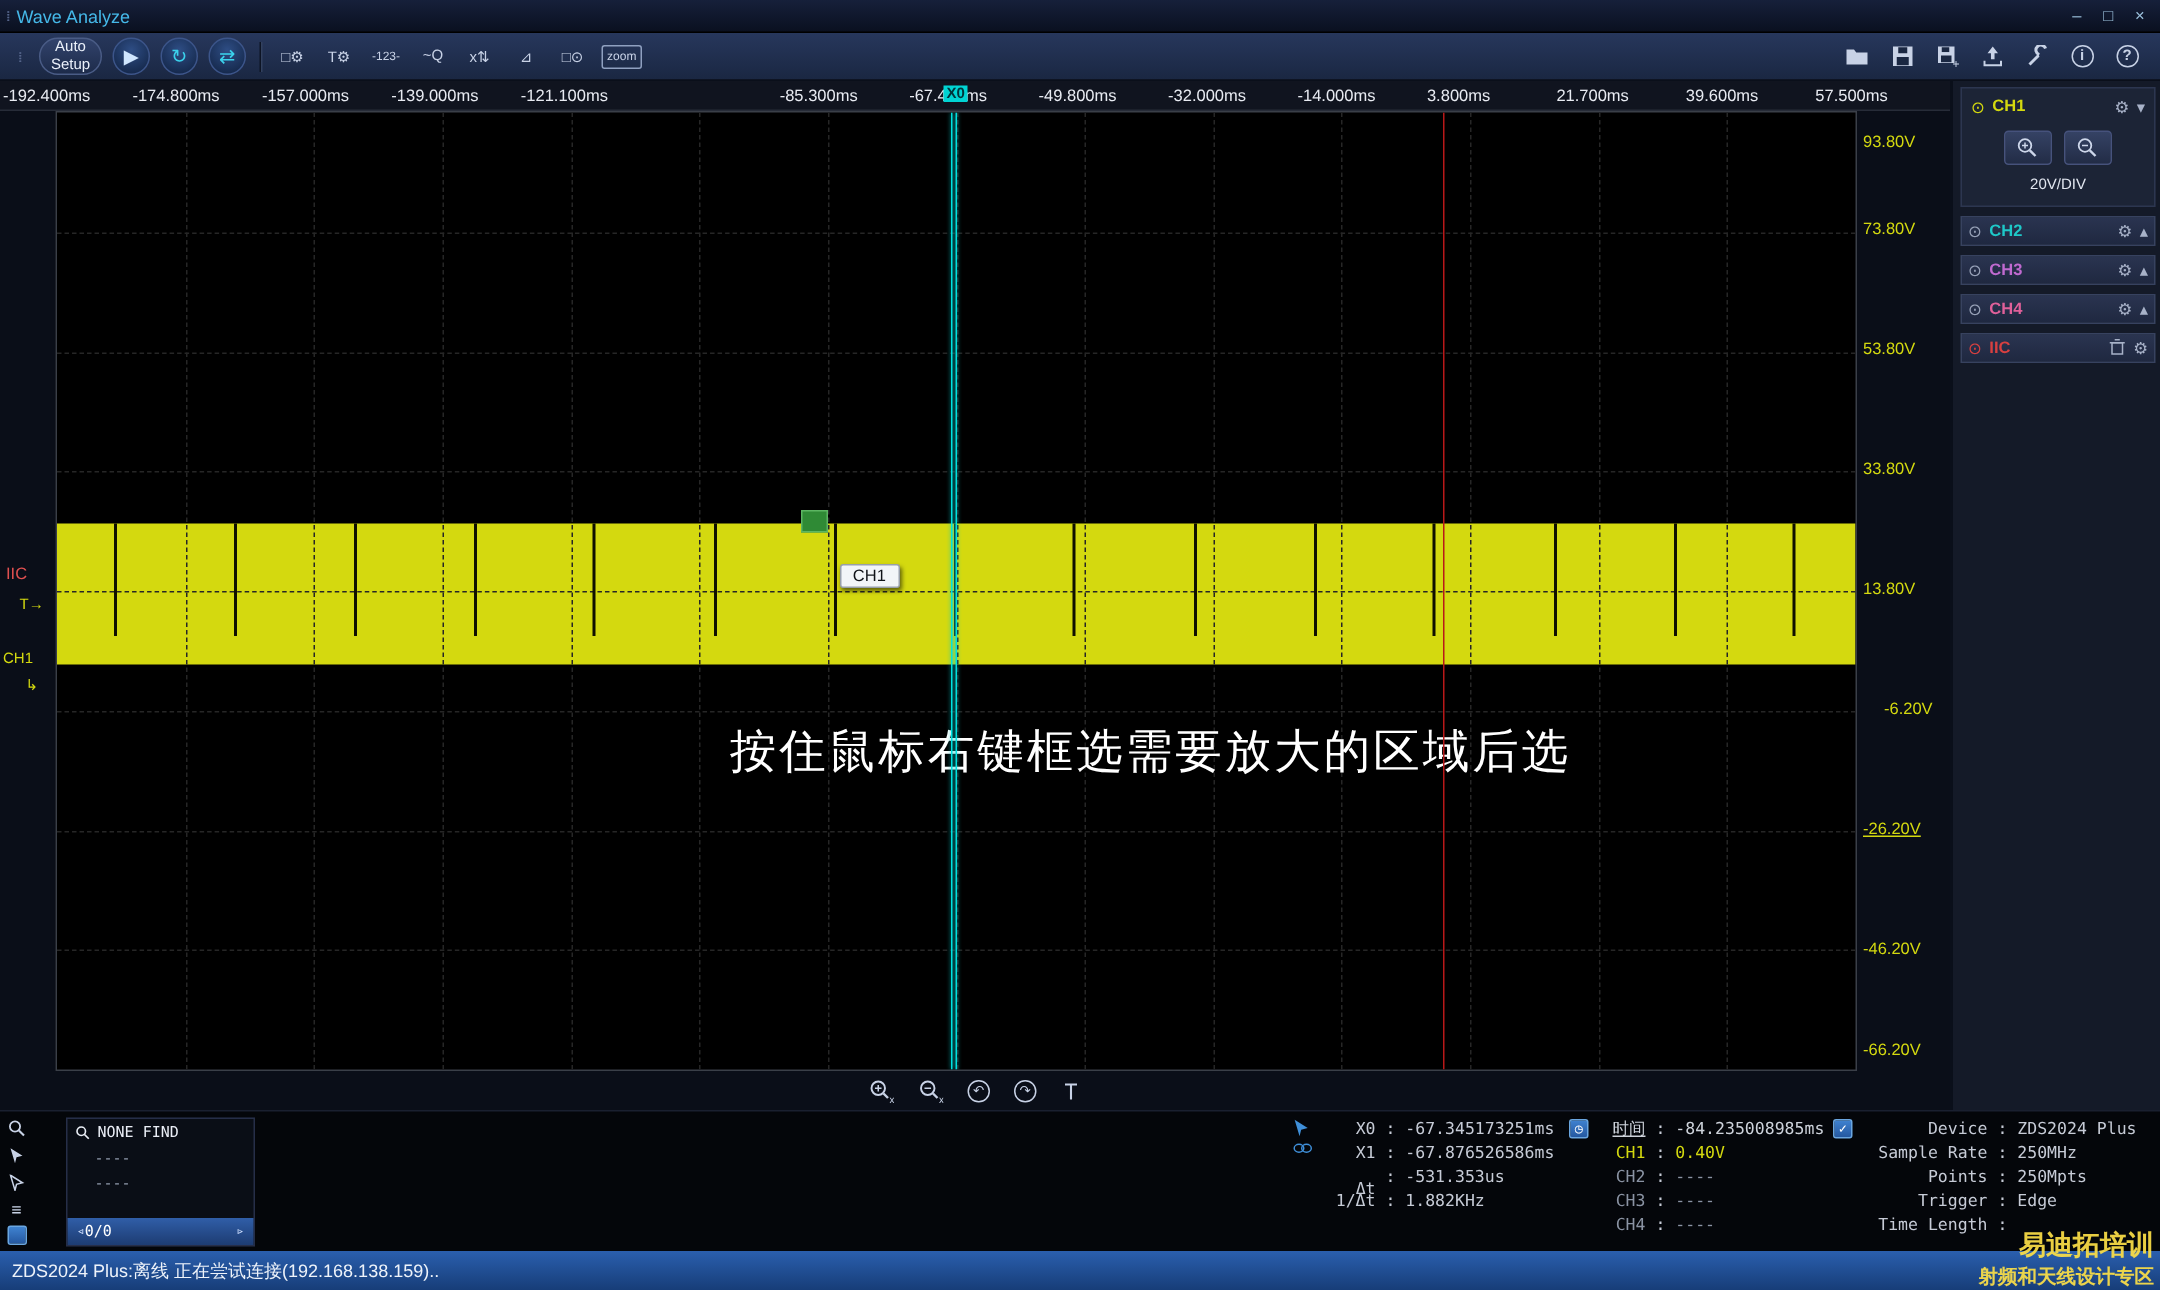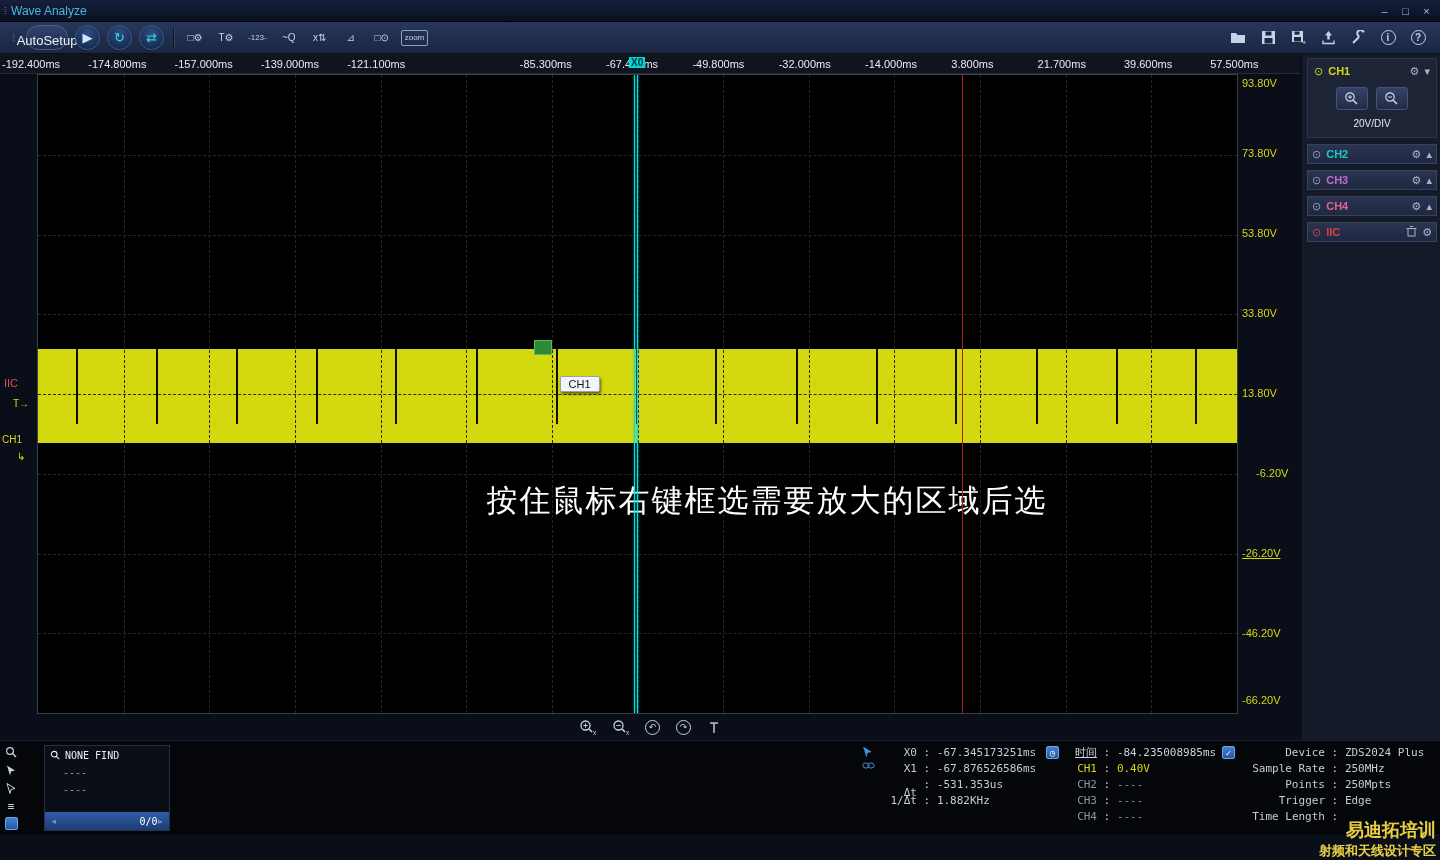--- a/index.html
+++ b/index.html
@@ -13,22 +13,22 @@
   .grip{color:#55658a;font-size:9px;letter-spacing:-2px;margin:0 6px 0 4px}
   .app-title{color:#45b8e8;font-size:12px}
   .doc-title{position:absolute;left:0;right:0;text-align:center;color:#dde4f0;font-size:12px;pointer-events:none}
   .win-controls{margin-left:auto;display:flex;gap:6px;margin-right:6px;position:relative;z-index:6}
   .win-btn{color:#9cc2dd;font-size:11px;width:15px;text-align:center;cursor:default}
 
   
   .toolbar{flex:0 0 32px;background:linear-gradient(#27375c,#1a2742);display:flex;align-items:center;
     gap:7px;padding:0 8px;border-bottom:1px solid #0a0f1a}
   .autosetup{width:42px;height:25px;border-radius:13px;background:linear-gradient(#32436c,#1d2b4a);
-    border:1px solid #4a5c86;color:#eaf0fa;font-size:13px;line-height:1.15;display:flex;flex-direction:row;
-    align-items:flex-end;justify-content:center}
+    border:1px solid #4a5c86;color:#eaf0fa;font-size:10px;line-height:1.15;display:flex;flex-direction:column;
+    align-items:center;justify-content:center}
   .roundbtn{width:25px;height:25px;border-radius:50%;background:radial-gradient(circle at 50% 32%,#2e4d84,#102140);
     border:1px solid #3c558a;display:flex;align-items:center;justify-content:center;font-size:13px;color:#cfe6ff}
   .roundbtn.cyan{color:#3bd2ec}
   .sep{width:1px;height:20px;background:#0d1424;margin:0 2px;box-shadow:1px 0 0 #32415f}
   .toolbtn{min-width:24px;height:22px;color:#c8d2e6;font-size:10px;display:flex;align-items:center;
     justify-content:center;padding:0 3px;white-space:nowrap}
   .toolbtn.small{font-size:8px}
   .toolbtn.zoombox{border:1px solid #8fa0c0;border-radius:2px;font-size:8px;height:16px;padding:0 3px}
   .tright{margin-left:auto;display:flex;gap:10px;align-items:center;margin-right:4px}
   .iconbtn{width:20px;height:20px;display:flex;align-items:center;justify-content:center}
@@ -88,21 +88,21 @@
   .bottom{position:relative;flex:0 0 94px;background:#04060a;border-top:1px solid #1a2030;
     font-family:"DejaVu Sans Mono","Liberation Mono",monospace}
   .bstrip{position:absolute;left:3px;top:5px;width:16px;display:flex;flex-direction:column;gap:4px;align-items:center}
   .bstrip .bi{color:#c8d2e6;font-size:11px;line-height:12px}
   .searchpanel{position:absolute;left:44px;top:4px;width:126px;height:86px;background:#0a0e16;
     border:1px solid #262e48;display:flex;flex-direction:column}
   .sheader{height:18px;display:flex;align-items:center;gap:5px;padding:0 5px;color:#eaeef6;font-size:10px}
   .srow{height:17px;padding:0 18px;color:#96a0b2;font-size:10px;display:flex;align-items:center}
   .pager{margin-top:auto;height:18px;background:linear-gradient(#30superb,#1d3c72);
     background:linear-gradient(#305ea8,#1d3c72);display:flex;align-items:center;padding:0 6px;color:#fff;font-size:10px}
-  .pager .pv{flex:1;text-align:right}
+  .pager .pv{flex:1;text-align:left}
   .parrow{color:#cfe0ff;font-size:9px}
   .panel{position:absolute;top:3px;display:flex;gap:6px;font-size:11px;color:#c6cbd6}
   .icons-col{display:flex;flex-direction:column;gap:3px;padding-top:2px}
   .rrow{height:16px;display:flex;align-items:center;white-space:pre}
   .rlabel{display:inline-block;text-align:right}
   .blueicon{width:13px;height:13px;background:linear-gradient(#3f82d0,#2558a0);border:1px solid #6aa6e0;
     border-radius:2px;color:#fff;font-size:9px;display:flex;align-items:center;justify-content:center}
 
   
   .statusbar{flex:0 0 26px;background:linear-gradient(#2a5fae,#173d78);display:flex;align-items:center;
@@ -263,21 +263,21 @@
             <div>按住鼠标右键框选需要放大的区域后选</div>
           </div>
             <div class="tooltip" style="left:43.5%;top:47.2%">CH1</div>
             <div class="selbox" style="left:41.4%;top:41.6%"></div>
             <div class="cursorline" style="left:49.98%"></div>
             <div class="cursorline" style="left:49.72%"></div>
             <div class="redline" style="left:77.1%"></div>
           </div>
 
         <div class="voltaxis">
-            <span class="volt-label" style="top: 3px;">93.80V</span>
+            <span class="volt-label" style="top: 15px;">93.80V</span>
             <span class="volt-label" style="top: 73px;">73.80V</span>
             <span class="volt-label" style="top: 153px;">53.80V</span>
             <span class="volt-label" style="top: 233px;">33.80V</span>
             <span class="volt-label" style="top: 313px;">13.80V</span>
             <span class="volt-label" style="top: 393px; margin-left: 14px;">-6.20V</span>
             <span class="volt-label" style="top: 473px; text-decoration: underline;">-26.20V</span>
             <span class="volt-label" style="top: 553px;">-46.20V</span>
             <span class="volt-label" style="top: 620px;">-66.20V</span>
           </div>
       </div>
@@ -459,19 +459,22 @@
       <span id="device-rows">
           <div class="rrow"><span class="rlabel" style="width: 84px;">Device</span><span class="rcolon"> : </span><span class="rvalue">ZDS2024 Plus</span></div>
           <div class="rrow"><span class="rlabel" style="width: 84px;">Sample Rate</span><span class="rcolon"> : </span><span class="rvalue">250MHz</span></div>
           <div class="rrow"><span class="rlabel" style="width: 84px;">Points</span><span class="rcolon"> : </span><span class="rvalue">250Mpts</span></div>
           <div class="rrow"><span class="rlabel" style="width: 84px;">Trigger</span><span class="rcolon"> : </span><span class="rvalue">Edge</span></div>
           <div class="rrow"><span class="rlabel" style="width: 84px;">Time Length</span><span class="rcolon"> : </span><span class="rvalue"></span></div>
         </span>
     </div>
   </div>
 
+  <div class="statusbar">
+    <span>ZDS2024 Plus:离线 正在尝试连接(192.168.138.159)..</span>
+  </div>
 
   <div class="watermark" style="color: #fde047;">
     <div class="wm1">易迪拓培训</div>
     <div class="wm2">射频和天线设计专区</div>
   </div>
 
 </div>
 
 </body></html>

